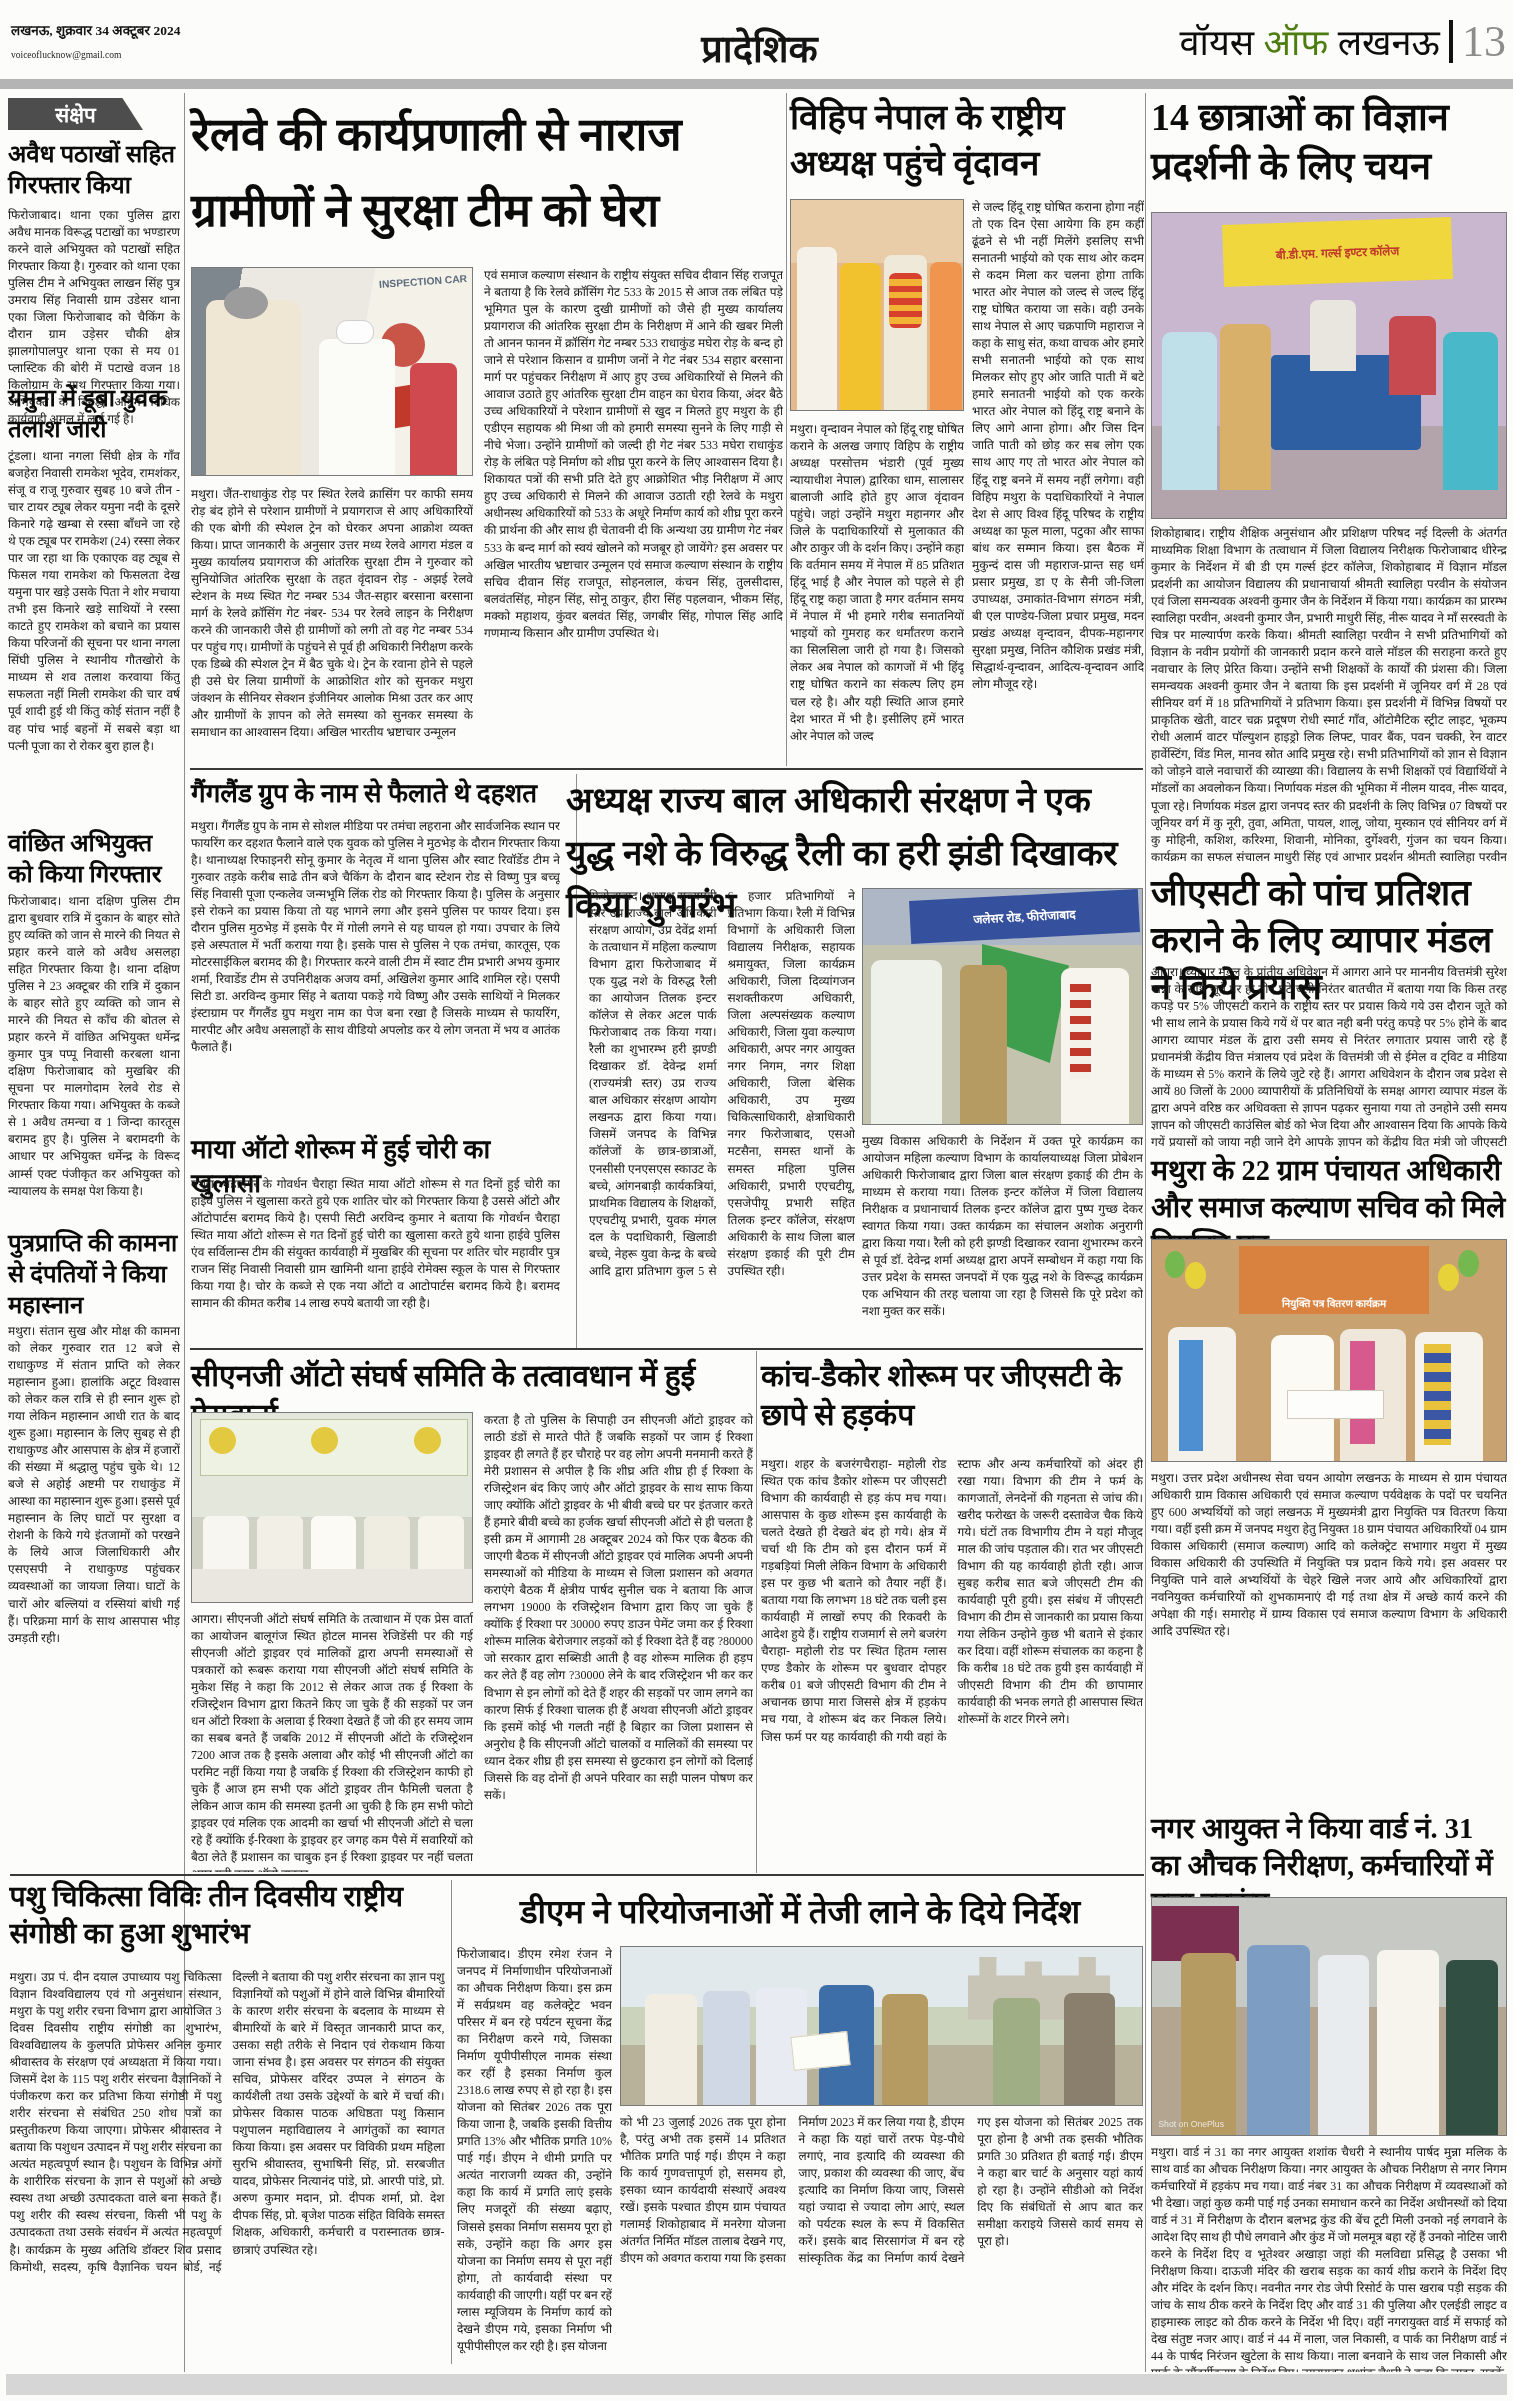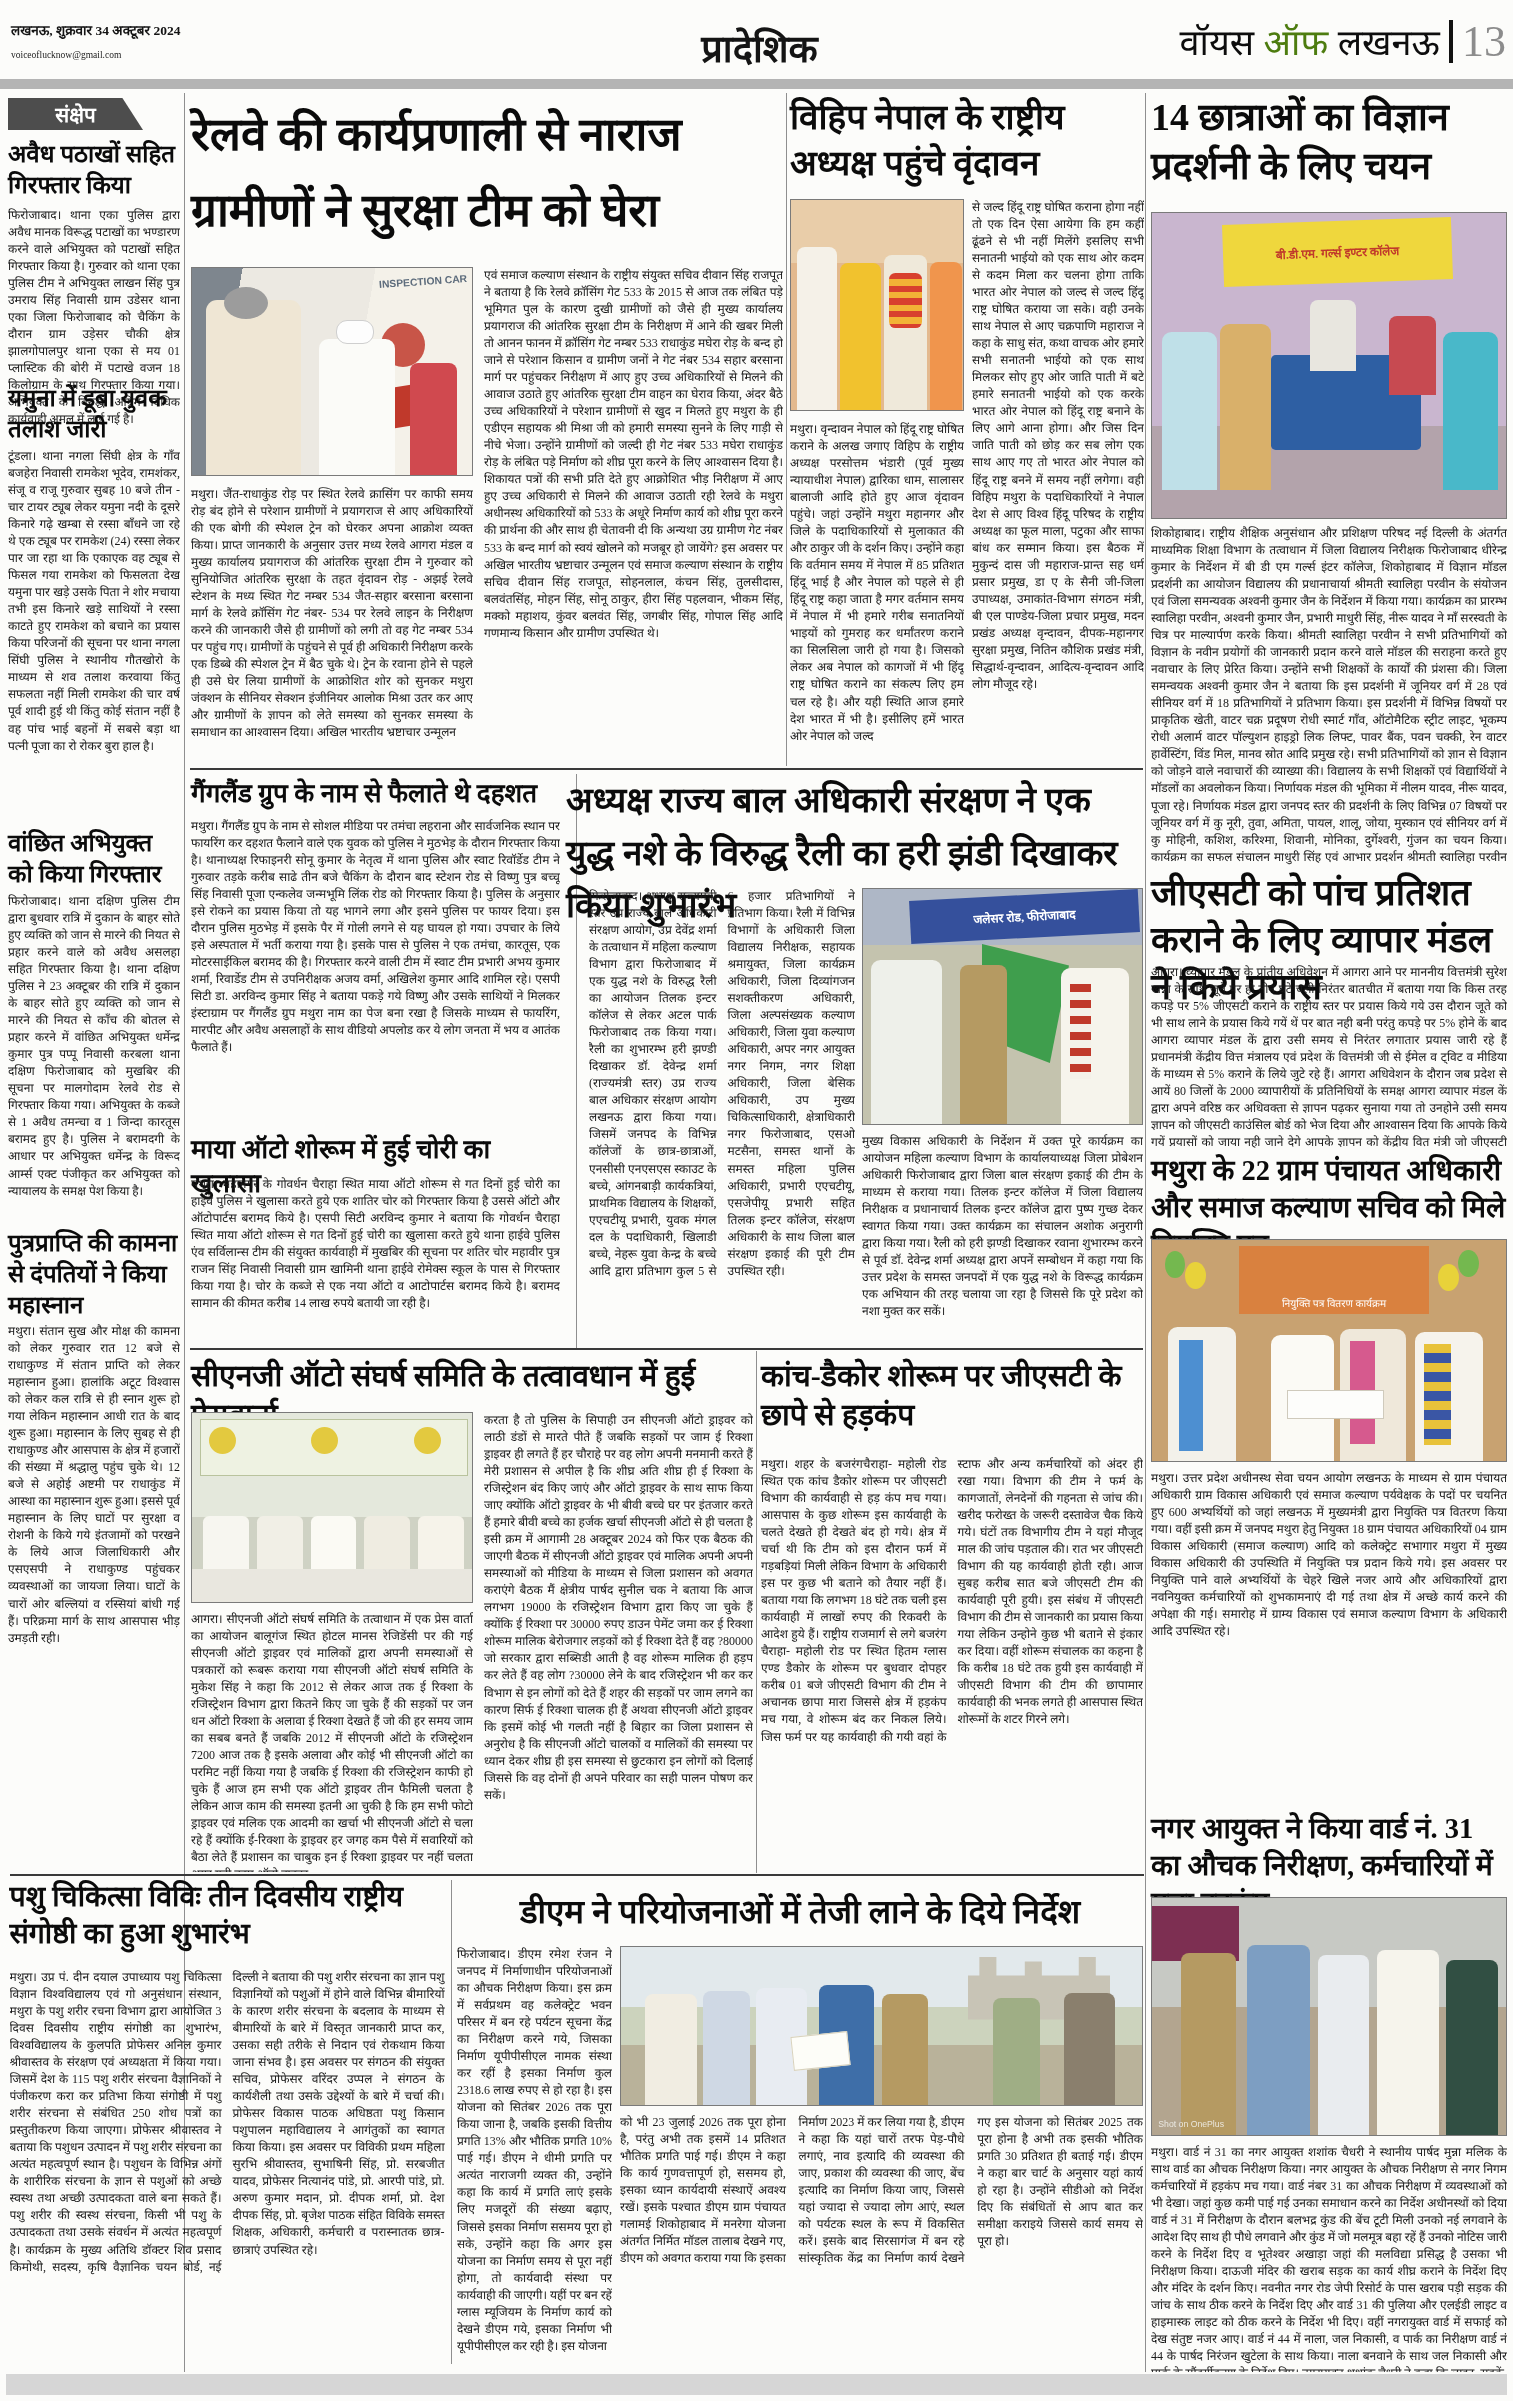--- a/index.html
+++ b/index.html
@@ -141,21 +141,21 @@
     <div class="shape" style="left:237px;top:103px;width:47px;height:79px;background:#c74a51;border-radius:8px 8px 0 0;"></div>
     <div class="shape" style="left:291px;top:119px;width:55px;height:158px;background:#49b8c9;border-radius:9.5px 9.5px 0 0;"></div>
   </div>
   <div class="abs bt" style="left:1151px;top:525px;width:356px;height:340px;">शिकोहाबाद। राष्ट्रीय शैक्षिक अनुसंधान और प्रशिक्षण परिषद नई दिल्ली के अंतर्गत माध्यमिक शिक्षा विभाग के तत्वाधान में जिला विद्यालय निरीक्षक फिरोजाबाद धीरेन्द्र कुमार के निर्देशन में बी डी एम गर्ल्स इंटर कॉलेज, शिकोहाबाद में विज्ञान मॉडल प्रदर्शनी का आयोजन विद्यालय की प्रधानाचार्या श्रीमती स्वालिहा परवीन के संयोजन एवं जिला समन्यवक अश्वनी कुमार जैन के निर्देशन में किया गया। कार्यक्रम का प्रारम्भ स्वालिहा परवीन, अश्वनी कुमार जैन, प्रभारी माधुरी सिंह, नीरू यादव ने माँ सरस्वती के चित्र पर माल्यार्पण करके किया। श्रीमती स्वालिहा परवीन ने सभी प्रतिभागियों को विज्ञान के नवीन प्रयोगों की जानकारी प्रदान करने वाले मॉडल की सराहना करते हुए नवाचार के लिए प्रेरित किया। उन्होंने सभी शिक्षकों के कार्यों की प्रंशसा की। जिला समन्वयक अश्वनी कुमार जैन ने बताया कि इस प्रदर्शनी में जूनियर वर्ग में 28 एवं सीनियर वर्ग में 18 प्रतिभागियों ने प्रतिभाग किया। इस प्रदर्शनी में विभिन्न विषयों पर प्राकृतिक खेती, वाटर चक्र प्रदूषण रोधी स्मार्ट गाँव, ऑटोमैटिक स्ट्रीट लाइट, भूकम्प रोधी अलार्म वाटर पॉल्युशन हाइड्रो लिक लिफ्ट, पावर बैंक, पवन चक्की, रेन वाटर हार्वेस्टिंग, विंड मिल, मानव स्रोत आदि प्रमुख रहे। सभी प्रतिभागियों को ज्ञान से विज्ञान को जोड़ने वाले नवाचारों की व्याख्या की। विद्यालय के सभी शिक्षकों एवं विद्यार्थियों ने मॉडलों का अवलोकन किया। निर्णायक मंडल की भूमिका में नीलम यादव, नीरू यादव, पूजा रहे। निर्णायक मंडल द्वारा जनपद स्तर की प्रदर्शनी के लिए विभिन्न 07 विषयों पर जूनियर वर्ग में कु नूरी, तुवा, अमिता, पायल, शालू, जोया, मुस्कान एवं सीनियर वर्ग में कु मोहिनी, कशिश, करिश्मा, शिवानी, मोनिका, दुर्गेश्वरी, गुंजन का चयन किया। कार्यक्रम का सफल संचालन माधुरी सिंह एवं आभार प्रदर्शन श्रीमती स्वालिहा परवीन द्वारा किया गया। कार्यक्रम में समस्त विद्यालय परिवार उपस्थित रहा।</div>
 
   <div class="abs hl" style="left:1151px;top:870px;width:356px;font-size:36px;">जीएसटी को पांच प्रतिशत कराने के लिए व्यापार मंडल ने किये प्रयास</div>
   <div class="abs bt" style="left:1151px;top:964px;width:356px;height:184px;">आगरा। व्यापार मंडल के प्रांतीय अधिवेशन में आगरा आने पर माननीय वित्तमंत्री सुरेश खन्ना के साथ जूते पर ही तीन घंटे चली निरंतर बातचीत में बताया गया कि किस तरह कपड़े पर 5% जीएसटी कराने के राष्ट्रीय स्तर पर प्रयास किये गये उस दौरान जूते को भी साथ लाने के प्रयास किये गयें थें पर बात नही बनी परंतु कपड़े पर 5% होने कें बाद आगरा व्यापार मंडल कें द्वारा उसी समय से निरंतर लगातार प्रयास जारी रहे हैं प्रधानमंत्री केंद्रीय वित्त मंत्रालय एवं प्रदेश कें वित्तमंत्री जी से ईमेल व ट्विट व मीडिया कें माध्यम से 5% कराने कें लिये जुटे रहे हैं। आगरा अधिवेशन के दौरान जब प्रदेश से आयें 80 जिलों के 2000 व्यापारीयों कें प्रतिनिधियों के समक्ष आगरा व्यापार मंडल कें द्वारा अपने वरिष्ठ कर अधिवक्ता से ज्ञापन पढ़कर सुनाया गया तो उनहोने उसी समय ज्ञापन को जीएसटी काउंसिल बोर्ड को भेज दिया और आश्वासन दिया कि आपके किये गयें प्रयासों को जाया नही जाने देगे आपके ज्ञापन को केंद्रीय वित मंत्री जो जीएसटी काउंसिल की चेयरमैन हैं कें समक्ष बोर्ड की 9 सितम्बर की बैठक में रखा जायेंगा और रखा गया उसी समय से जूते पर 5% होने की संभावना बढ़ गयीं। वैसे तो पुरे देश के संगठनों से वित्तमंत्री निर्मला सीता रमण जी को ज्ञापन दिया गये है परन्तु जो सकारात्मक प्रयास आगरा व्यापार मंडल कें द्वारा किये गये है अवश्य सार्थक होगें।</div>
 
   <div class="abs hl" style="left:1151px;top:1152px;width:356px;font-size:28.5px;">मथुरा के 22 ग्राम पंचायत अधिकारी और समाज कल्याण सचिव को मिले नियुक्ति पत्र</div>
   <div class="photo" style="left:1151px;top:1239px;width:356px;height:223px;background:linear-gradient(#c8a271 0 100%);">
-    <div class="shape" style="left:87px;top:6.3px;width:190px;height:68px;background:#d9813f;display:flex;align-items:flex-end;justify-content:center;color:#fff;font-weight:normal;font-size:10.3px;padding-bottom:4.7px;box-sizing:border-box;">नियुक्ति पत्र वितरण कार्यक्रम</div>
+    <div class="shape" style="left:87px;top:6.3px;width:190px;height:68px;background:#d9813f;display:flex;align-items:flex-end;justify-content:center;color:#fff;font-weight:bold;font-size:10.3px;padding-bottom:4.7px;box-sizing:border-box;">नियुक्ति पत्र वितरण कार्यक्रम</div>
     <div class="shape" style="left:12.7px;top:11px;width:20.6px;height:27px;border-radius:50%;background:#74b84f;"></div>
     <div class="shape" style="left:33px;top:22px;width:20.6px;height:27px;border-radius:50%;background:#e8d23a;"></div>
     <div class="shape" style="right:27px;top:9.5px;width:20.6px;height:27px;border-radius:50%;background:#74b84f;"></div>
     <div class="shape" style="right:47px;top:24px;width:20.6px;height:27px;border-radius:50%;background:#e8d23a;"></div>
     <div class="shape" style="left:16px;top:87px;width:68px;height:136px;background:#f3f1ea;border-radius:9.5px 9.5px 0 0;"></div>
     <div class="shape" style="left:27px;top:100px;width:24px;height:111px;background:#4d8fd1;"></div>
     <div class="shape" style="left:119px;top:95px;width:63px;height:128px;background:#fbfaf5;border-radius:9.5px 9.5px 0 0;"></div>
     <div class="shape" style="left:188px;top:89px;width:66px;height:135px;background:#efe8da;border-radius:9.5px 9.5px 0 0;"></div>
     <div class="shape" style="left:198px;top:101px;width:25px;height:103px;background:#d65a8e;"></div>
     <div class="shape" style="left:263px;top:92px;width:68px;height:131px;background:#f6f3ec;border-radius:9.5px 9.5px 0 0;"></div>

